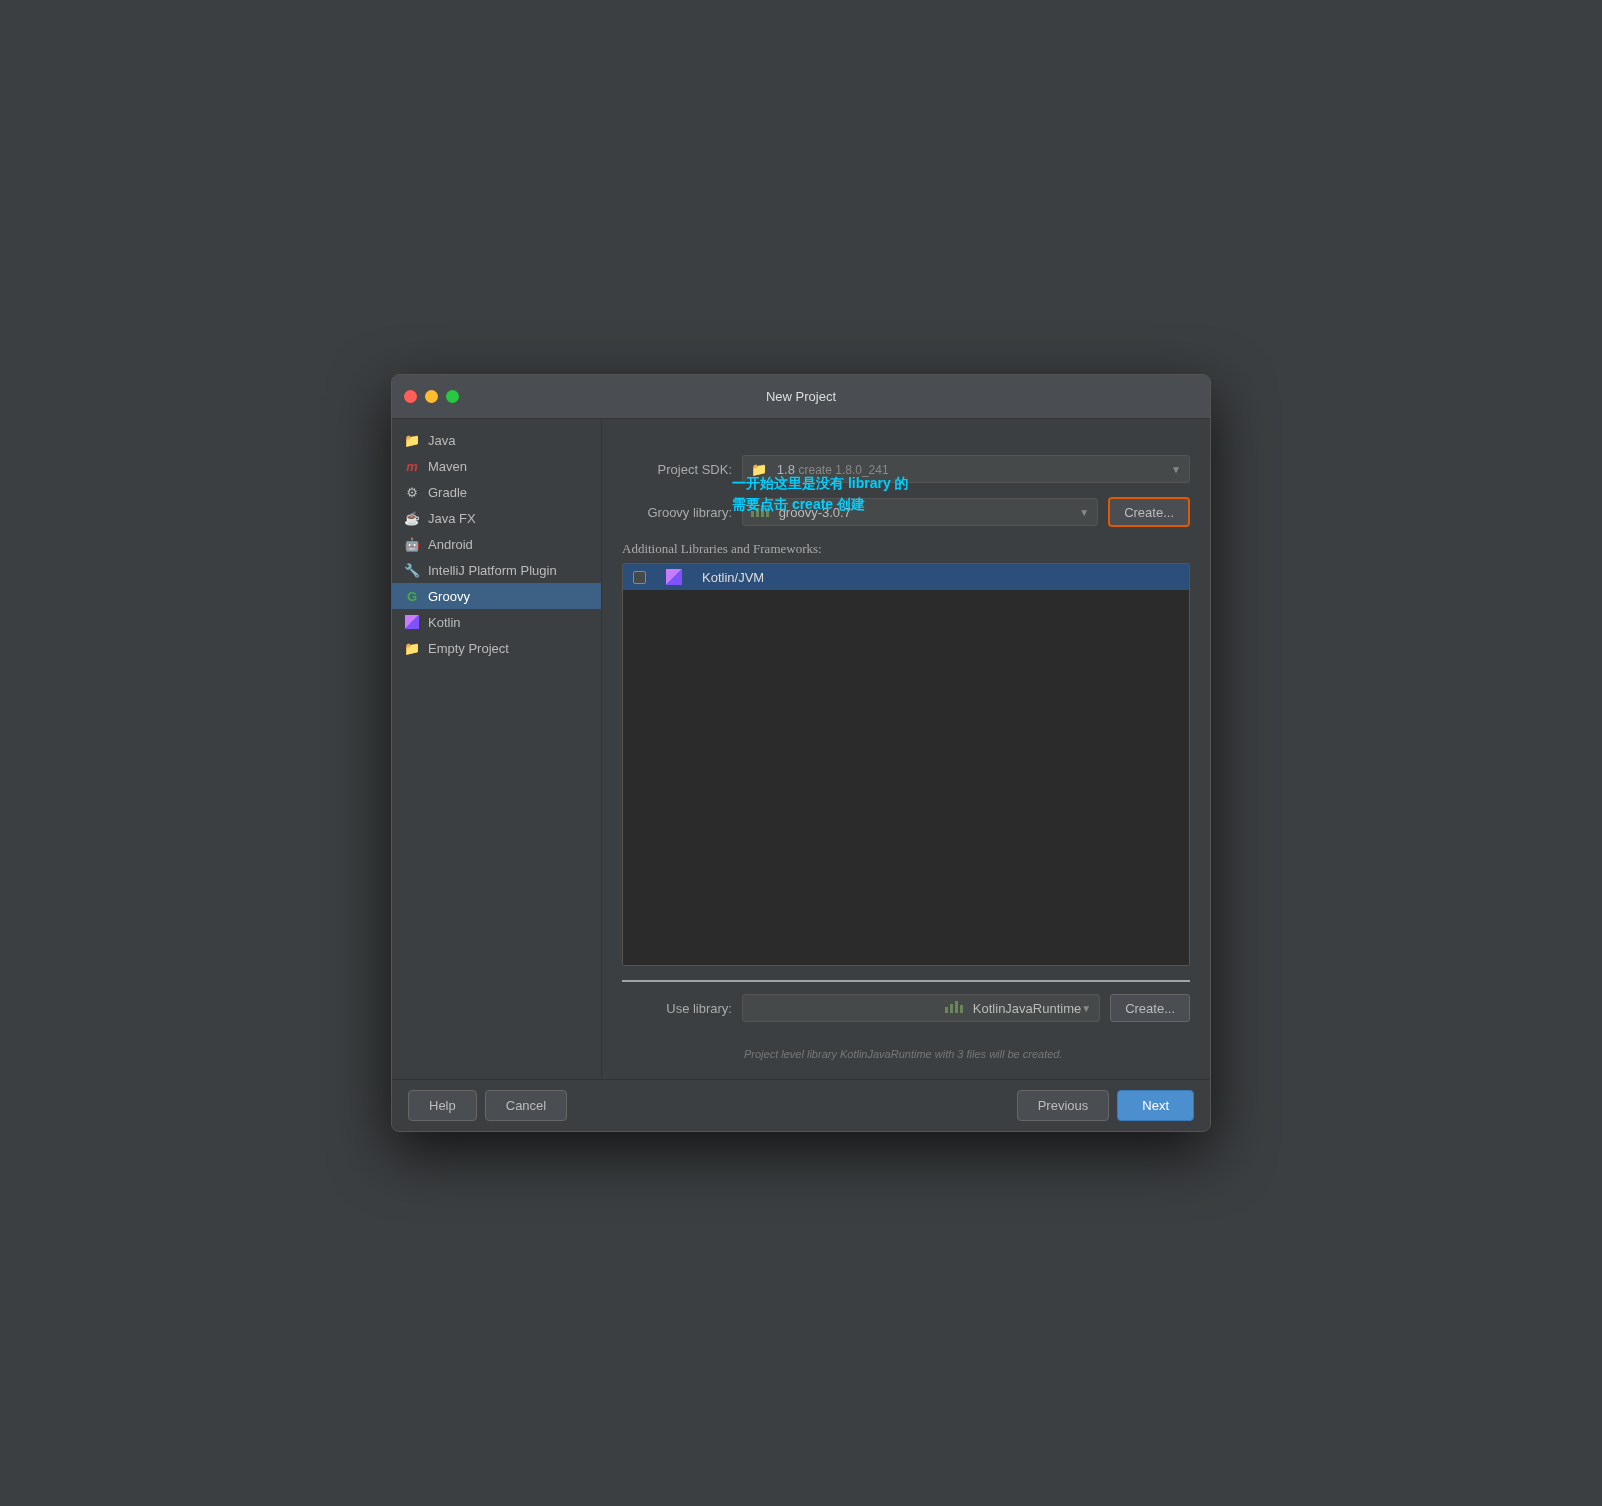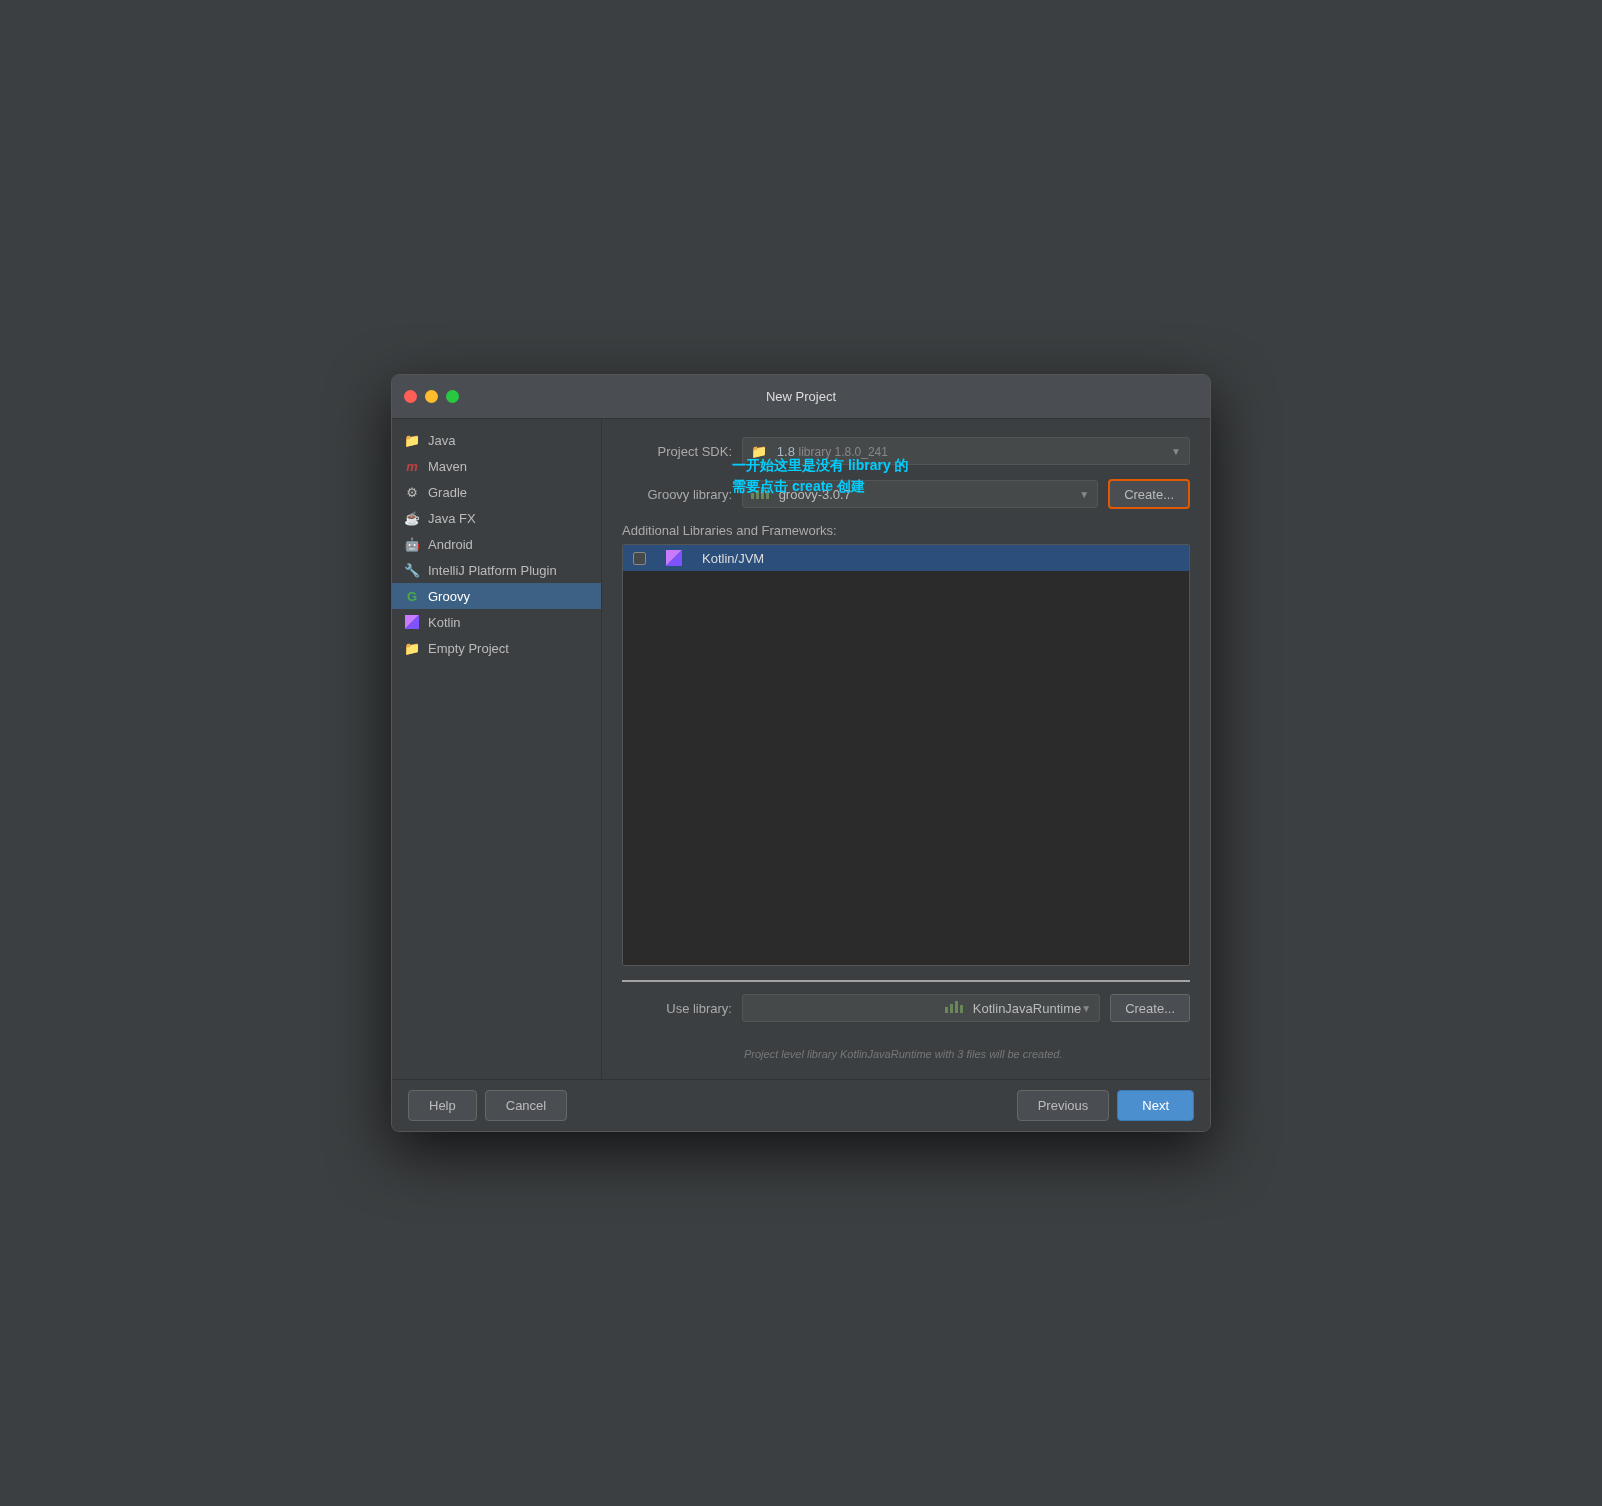--- a/index.html
+++ b/index.html
@@ -145,20 +145,21 @@
     .frameworks-section {
       flex: 1;
       display: flex;
       flex-direction: column;
       gap: 6px;
       min-height: 0;
     }
     .frameworks-label {
       color: #aaaaaa;
       font-size: 13px;
+      font-family: Liberation Serif, serif;
     }
     .frameworks-list {
       flex: 1;
       border: 1px solid #555;
       background: #2b2b2b;
       border-radius: 2px;
       overflow-y: auto;
     }
     .framework-item {
       display: flex;
@@ -193,20 +194,21 @@
       flex-direction: column;
       gap: 24px;
       border-top: 2px solid #a3a3a3;
       padding-top: 12px;
     }
     .main-wrapper {
       position: relative;
       flex: 1;
       display: flex;
       flex-direction: column;
+      margin-top: 18px;
     }
     .library-note {
       position: absolute;
       top: 36px;
       left: 130px;
       color: #00cfff;
       font-size: 14px;
       font-weight: 700;
       pointer-events: none;
       z-index: 10;
@@ -322,21 +324,21 @@
     <div class="main-wrapper">
       <div class="main">
 
         <div class="field-row">
           <span class="field-label">Project SDK:</span>
           <div class="field-select" style="flex:1;">
             <span>
               <span style="color:#888; margin-right:6px;">📁</span>
               <span style="color:#a9b7c6; font-weight:500;">1.8</span>
               <span style="color:#888; font-size:12px;"> </span>
-              <span style="color:#888; font-size:12px;">library 1.8.0_241</span>
+              <span style="color:#888; font-size:12px;">create 1.8.0_241</span>
             </span>
             <span class="field-select-arrow">▼</span>
           </div>
         </div>
 
         <div class="library-note">
           <div>一开始这里是没有 library 的</div>
           <div>需要点击 create 创建</div>
         </div>
 

